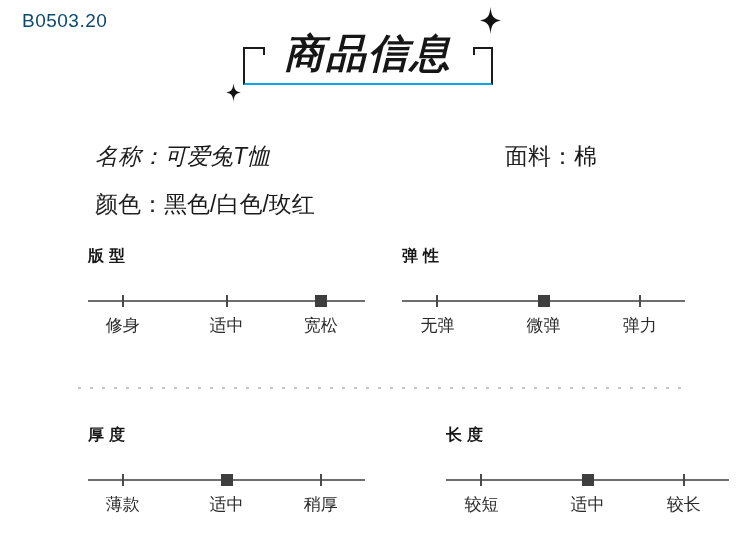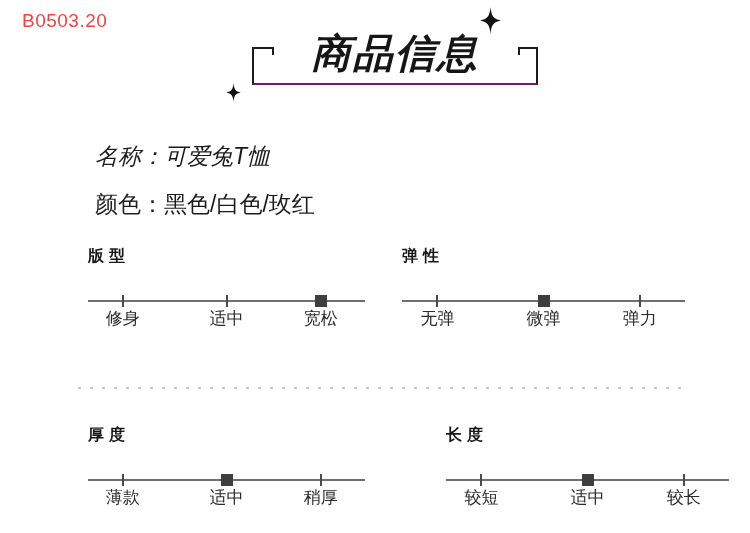--- a/index.html
+++ b/index.html
@@ -4,26 +4,26 @@
 <style>
   html,body{margin:0;padding:0;background:#fff;}
   body{
     width:750px;height:533px;position:relative;overflow:hidden;
     font-family:"Liberation Sans","DejaVu Sans",sans-serif;
     color:#1a1a1a;
   }
   .page{position:absolute;inset:0;width:750px;height:533px;background:#ffffff;}
 
   
-  .code{position:absolute;left:22px;top:10px;font-size:19px;letter-spacing:0.5px;color:#ef4444;}
+  .code{position:absolute;left:22px;top:10px;font-size:19px;letter-spacing:0.5px;color:#0c4a6e;}
 
   
   .title-box{
-    position:absolute;left:252px;top:47px;width:286px;height:38px;box-sizing:border-box;
-    border-left:2px solid #1b1b1b;border-right:2px solid #1b1b1b;border-bottom:2px solid #701a75;
+    position:absolute;left:243px;top:47px;width:250px;height:38px;box-sizing:border-box;
+    border-left:2px solid #1b1b1b;border-right:2px solid #1b1b1b;border-bottom:2px solid #0ea5e9;
   }
   .seg{position:absolute;top:0;height:8px;box-sizing:border-box;}
   .seg-left{left:0;width:20px;border-top:2px solid #1b1b1b;border-right:2px solid #1b1b1b;}
   .seg-right{right:0;width:18px;border-top:2px solid #1b1b1b;border-left:2px solid #1b1b1b;}
   .title-text{
     position:absolute;left:50%;top:-14px;transform:translateX(-50%);
     background:#fff;padding:0 8px;white-space:nowrap;
     font-size:40px;line-height:1;font-weight:700;font-style:italic;letter-spacing:2px;color:#161616;
   }
 
@@ -46,21 +46,21 @@
   .slider-elasticity{left:402px;top:246px;width:283px;}
   .slider-thickness{left:88px;top:425px;}
   .slider-length{left:402px;top:425px;width:283px;margin-left:44px;}
 
   .s-title{position:absolute;left:0;top:0;font-size:16px;font-weight:700;letter-spacing:5px;color:#181818;}
   .s-track{position:absolute;left:0;right:0;top:49px;height:12px;}
   .s-line{position:absolute;left:0;right:0;top:5px;height:2px;background:#6e6e6e;}
   .s-tick{position:absolute;top:0;width:2px;height:12px;background:#4a4a4a;transform:translateX(-50%);}
   .t0{left:12.5%}.t1{left:50%}.t2{left:84%}
   .s-marker{position:absolute;top:0;width:12px;height:12px;background:#3e3e3e;transform:translateX(-50%);}
-  .s-labels{position:absolute;left:0;right:0;top:61px;height:22px;font-size:17px;color:#2b2b2b;text-decoration:underline;}
+  .s-labels{position:absolute;left:0;right:0;top:68px;height:22px;font-size:17px;color:#2b2b2b;text-decoration:underline;}
   .s-label{position:absolute;transform:translateX(-50%);white-space:nowrap;}
   .l0{left:12.5%}.l1{left:50%}.l2{left:84%}
 
   
   .divider{
     position:absolute;left:78px;top:387px;width:604px;height:2px;
     background:repeating-linear-gradient(90deg,#c6c6c6 0 3px,transparent 3px 12px);
   }
 </style>
 </head>
@@ -82,20 +82,23 @@
   </div>
 
   <div class="title-box">
     <div class="seg seg-left"></div>
     <div class="seg seg-right"></div>
     <div class="title-text">商品信息</div>
   </div>
 
   <div class="info info-name">
     <span>名称：</span><span class="val">可爱兔T恤</span>
+  </div>
+  <div class="info info-fabric">
+    <span>面料：</span><span class="val">棉</span>
   </div>
   <div class="info info-color">
     <span>颜色：</span><span class="val">黑色/白色/玫红</span>
   </div>
 
   <div class="slider slider-fit">
     <div class="s-title">版型</div>
     <div class="s-track">
       <div class="s-line"></div>
       <div class="s-tick t0"></div>

